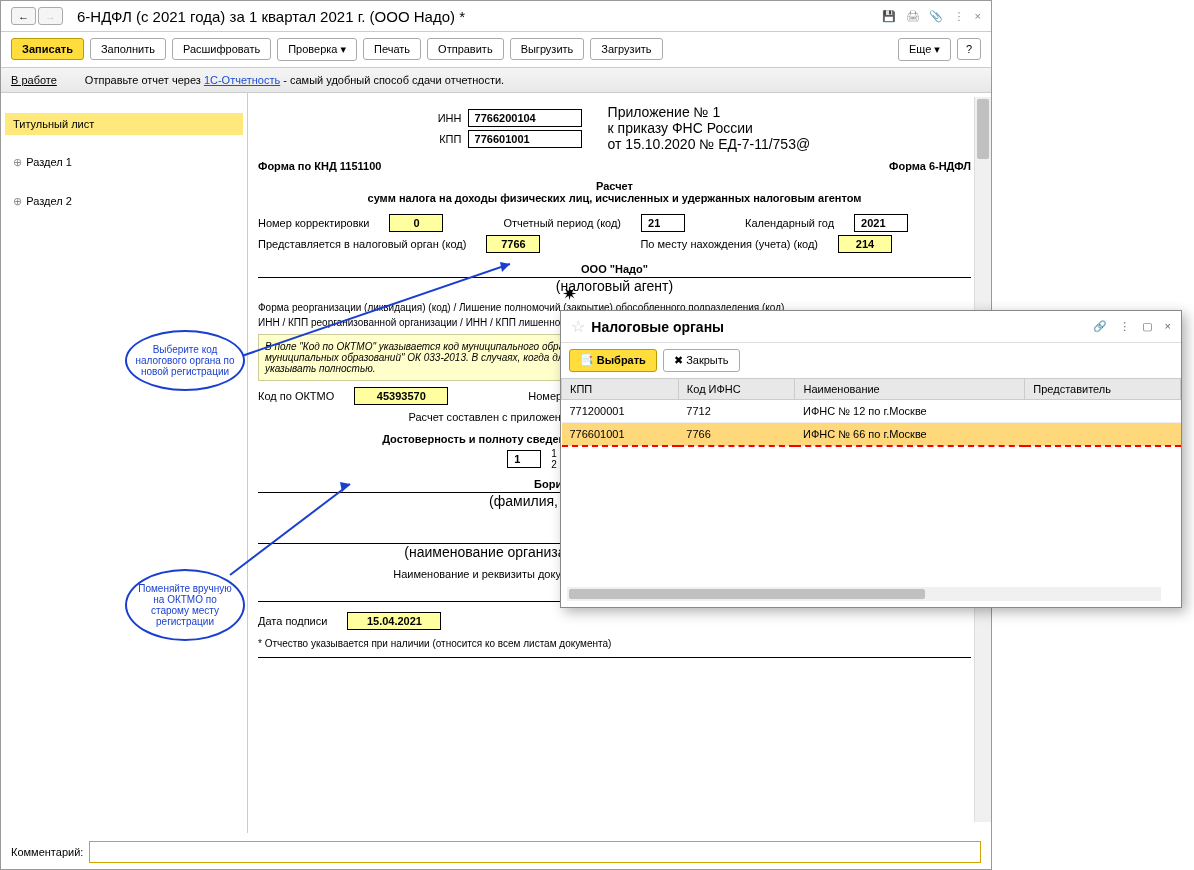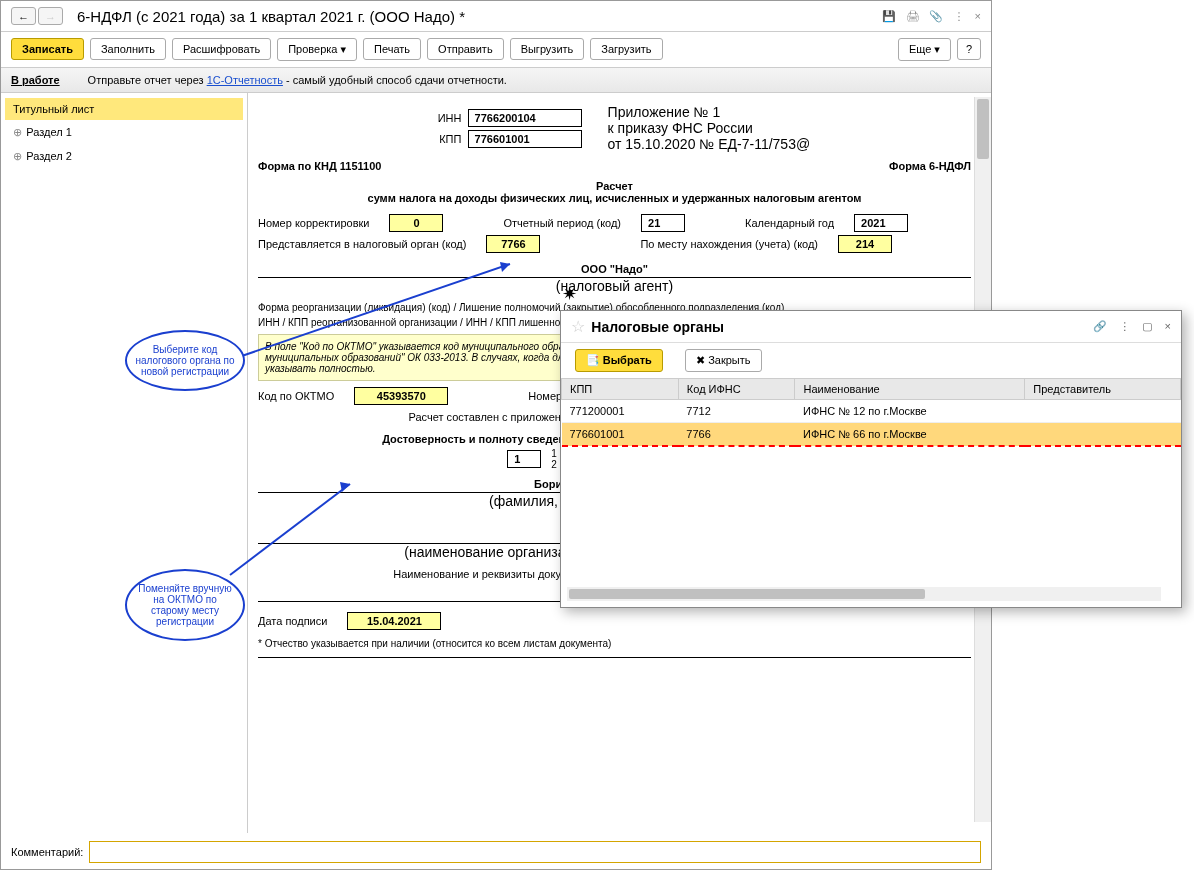--- a/index.html
+++ b/index.html
@@ -9,24 +9,24 @@
 .title{font-size:15px;font-weight:normal;margin-left:12px;flex:1}
 .ticons{display:flex;gap:10px;color:#888}
 .ticons span{cursor:pointer}
 .toolbar{display:flex;align-items:flex-start;padding:6px 10px;gap:6px;border-bottom:1px solid #ccc}
 .btn{border:1px solid #aaa;background:#fff;padding:4px 10px;border-radius:3px;cursor:pointer;font-size:11px}
 .btn.yellow{background:#ffdd3c;border-color:#b89b00;font-weight:bold}
 .btn.help{padding:4px 8px}
 .spacer{flex:1}
 .infobar{background:linear-gradient(#f5f5f5,#e8e8e8);padding:6px 10px;display:flex;align-items:center;gap:8px;border-bottom:1px solid #ccc}
 .infobar a{color:#1a4fcf}
-.infobar .status{text-decoration:underline;font-weight:bold;color:#000;margin-right:20px}
+.infobar .status{text-decoration:underline;font-weight:normal;color:#000;margin-right:20px}
 .body{display:flex;height:740px}
 .sidebar{width:238px;border-right:1px solid #ccc;padding:4px;position:relative}
-.tab{padding:5px 8px;margin:1px 0;cursor:pointer}
+.tab{padding:5px 8px;margin:16px 0;cursor:pointer}
 .tab.active{background:#ffe87c}
 .tab .plus{color:#888;margin-right:4px}
 .content{flex:1;position:relative;overflow:hidden}
 .scrollbar{position:absolute;right:0;top:4px;width:16px;height:98%;background:#f0f0f0;border-left:1px solid #ddd}
 .scrollthumb{background:#c0c0c0;height:60px;width:12px;margin:2px;border-radius:2px}
 .page{padding:8px 20px 8px 10px;font-size:11px}
 .row{display:flex;align-items:center;margin:3px 0}
 .yfield{background:#ffffa0;border:1px solid #000;padding:2px 6px;text-align:center;font-weight:bold;display:inline-block;min-width:40px}
 .wfield{background:#fff;border:1px solid #000;padding:2px 6px;text-align:left;font-weight:bold;display:inline-block;min-width:60px}
 .formhead{display:flex;justify-content:space-between;font-weight:bold;margin:8px 0}
@@ -35,21 +35,21 @@
 .underline{border-bottom:1px solid #000;padding-bottom:2px}
 .note{background:#ffffcc;border:1px solid #cc9;padding:6px;font-style:italic;margin:6px 0;font-size:10px}
 .small{font-size:14px}
 .callout{position:absolute;border:2px solid #1a3fcf;border-radius:50%;background:#fff;padding:12px 8px;text-align:center;font-size:10px;color:#1a3fcf;width:100px;z-index:5}
 svg.connector{position:absolute;z-index:4;pointer-events:none}
 .popup{position:absolute;left:560px;top:310px;width:620px;height:296px;background:#fff;border:1px solid #888;box-shadow:4px 4px 12px rgba(0,0,0,0.3);z-index:10}
 .popup .phead{display:flex;align-items:center;padding:6px 10px;border-bottom:1px solid #ddd}
 .popup .star{color:#ccc;font-size:16px;margin-right:6px}
 .popup .ptitle{font-size:14px;font-weight:bold;flex:1}
 .popup .picons{display:flex;gap:12px;color:#666}
-.popup .ptoolbar{padding:6px 14px;display:flex;gap:22px}
+.popup .ptoolbar{padding:6px 8px;display:flex;gap:6px}
 .popup table{width:100%;border-collapse:collapse;font-size:11px}
 .popup th{background:#e8e8e8;border:1px solid #ccc;padding:4px 8px;text-align:left;font-weight:normal}
 .popup td{border-bottom:1px solid #eee;padding:5px 8px}
 .popup tr.sel td{background:#ffd87c;border-bottom:2px dashed red}
 .popup .pscroll{position:absolute;bottom:6px;left:6px;right:20px;height:14px;background:#f0f0f0}
 .popup .pthumb{background:#c0c0c0;width:60%;height:10px;margin:2px;border-radius:2px}
 .comment{position:absolute;bottom:6px;left:10px;right:10px;display:flex;align-items:center;gap:6px}
 .comment input{flex:1;border:1px solid #d4a500;background:#fff;padding:4px;font-size:11px}
 .cursor-effect{position:absolute;left:562px;top:283px;font-size:18px;z-index:3}
 </style>

